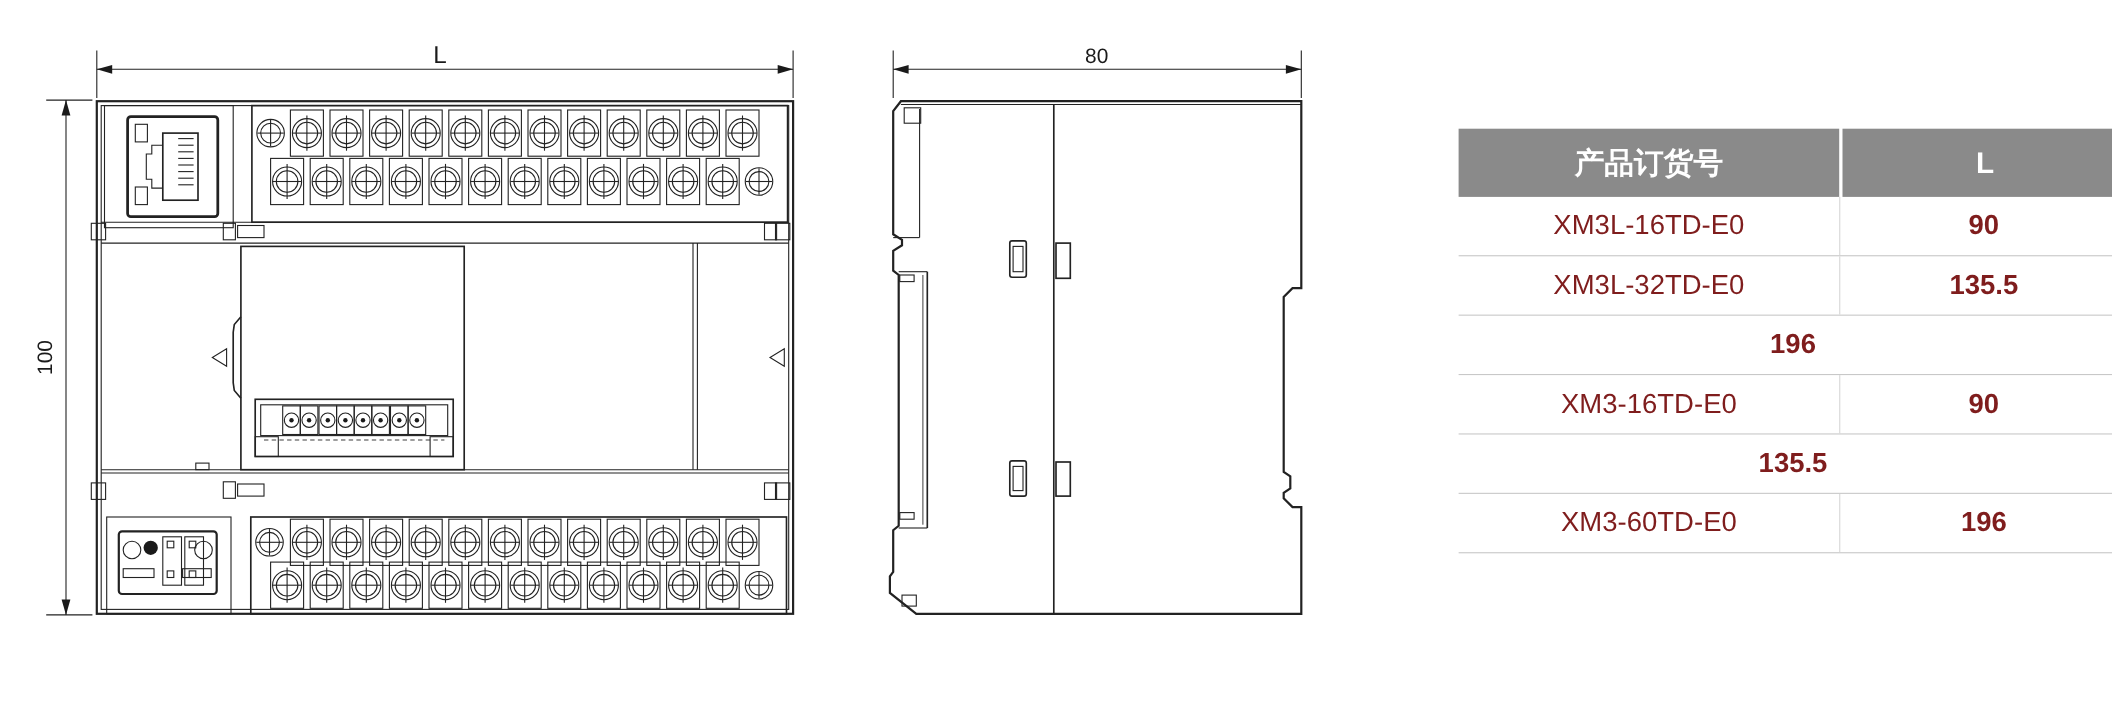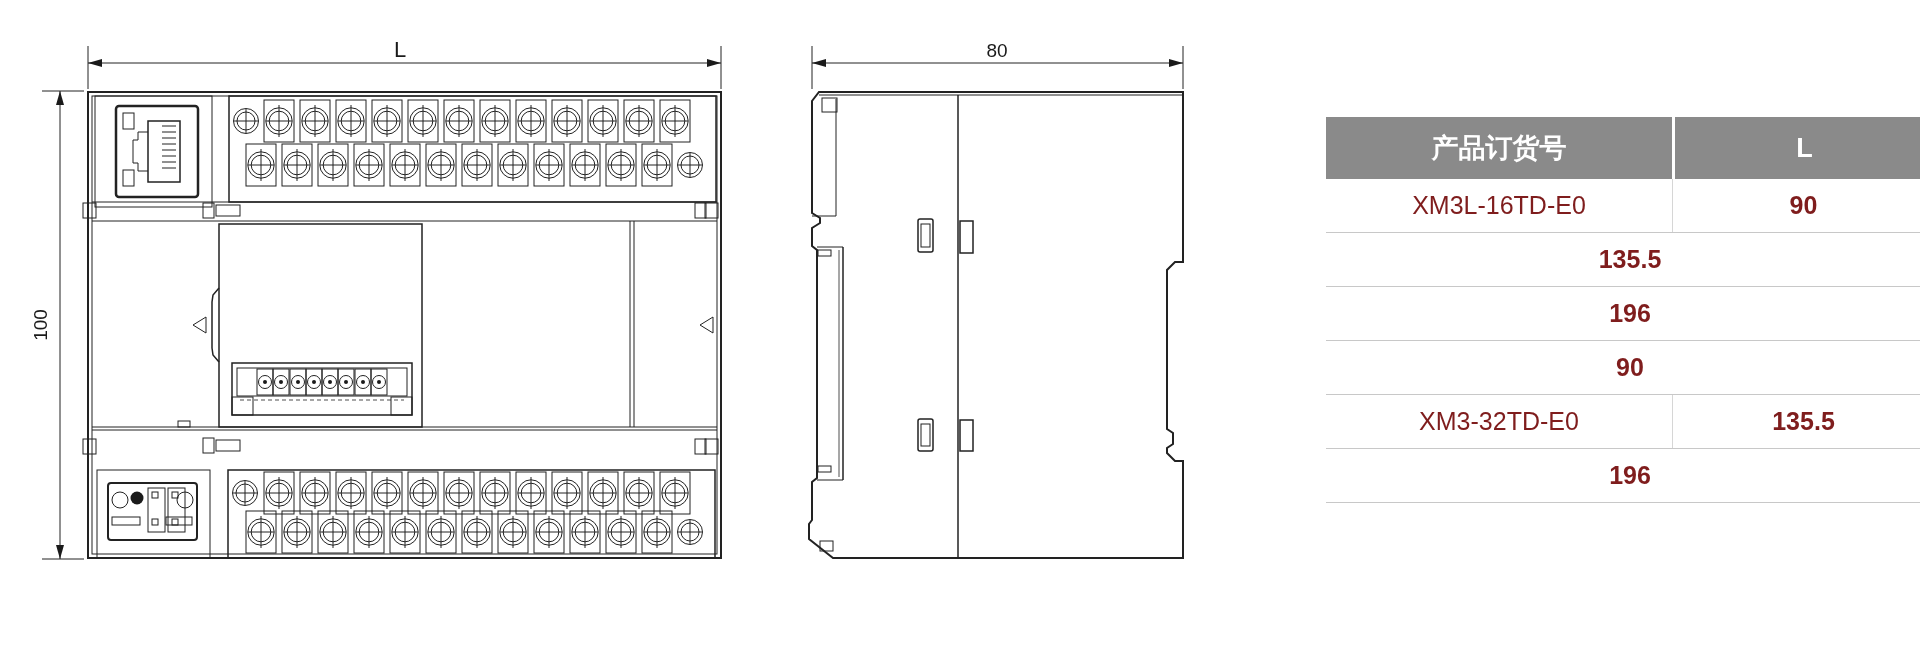--- a/index.html
+++ b/index.html
@@ -261,30 +261,32 @@
   <div id="size-table">
     <div class="thead">
       <div class="th c1">产品订货号</div>
       <div class="th c2">L</div>
     </div>
     <div class="trow">
       <div class="td c1">XM3L-16TD-E0</div>
       <div class="td c2">90</div>
     </div>
     <div class="trow">
+      <div class="td c1">XM3L-32TD-E0</div>
       <div class="td c2">135.5</div>
     </div>
     <div class="trow">
       <div class="td c2">196</div>
     </div>
     <div class="trow">
+      <div class="td c1">XM3-16TD-E0</div>
       <div class="td c2">90</div>
     </div>
     <div class="trow">
-      <div class="td c1">XM3-32TD-E0</div>
       <div class="td c2">135.5</div>
     </div>
     <div class="trow">
+      <div class="td c1">XM3-60TD-E0</div>
       <div class="td c2">196</div>
     </div>
   </div>
 
 </div>
 
 </body></html>

